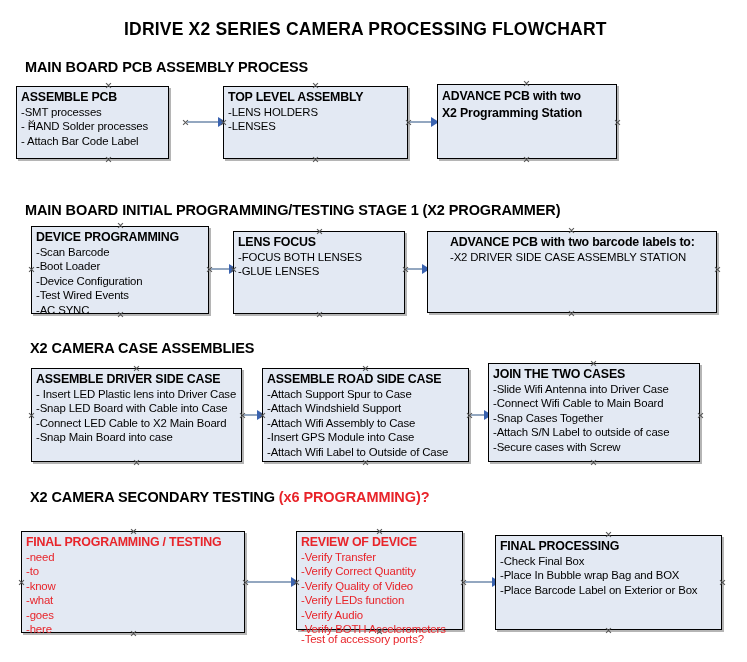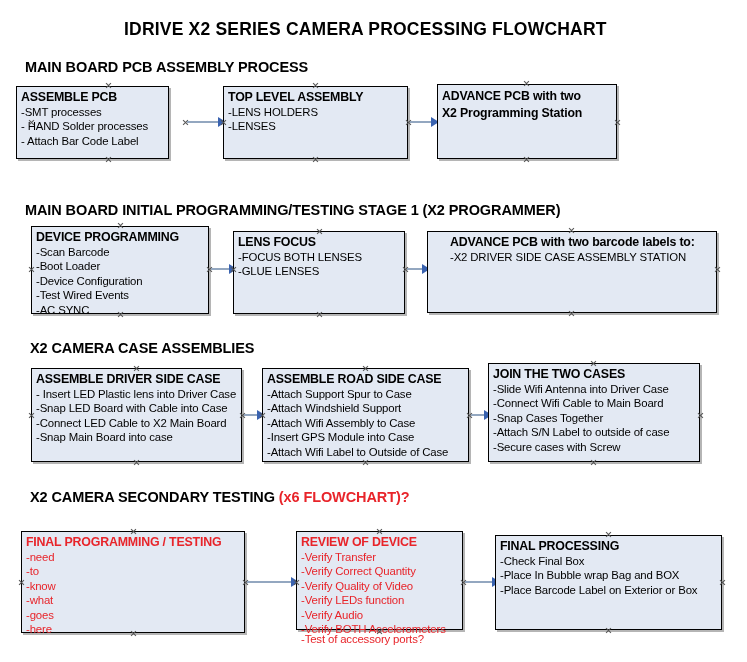--- a/index.html
+++ b/index.html
@@ -244,21 +244,21 @@
     <div class="box-line">-Connect Wifi Cable to Main Board</div>
     <div class="box-line">-Snap Cases Together</div>
     <div class="box-line">-Attach S/N Label to outside of case</div>
     <div class="box-line">-Secure cases with Screw</div>
   </div>
   <div class="handle" style="left:590px; top:360px;"></div>
   <div class="handle" style="left:590px; top:459px;"></div>
   <div class="handle" style="left:697px; top:412px;"></div>
 
   <div class="abs section-title" style="left:30px; top:489px;">
-    <span>X2 CAMERA SECONDARY TESTING </span><span class="accent">(x6 FLOWCHART)?</span>
+    <span>X2 CAMERA SECONDARY TESTING </span><span class="accent">(x6 PROGRAMMING)?</span>
   </div>
 
   <div class="abs box red" style="left:21px; top:531px; width:224px; height:102px;">
     <div class="box-title">FINAL PROGRAMMING / TESTING</div>
     <div class="box-line">-need</div>
     <div class="box-line">-to</div>
     <div class="box-line">-know</div>
     <div class="box-line">-what</div>
     <div class="box-line">-goes</div>
     <div class="box-line">-here</div>

